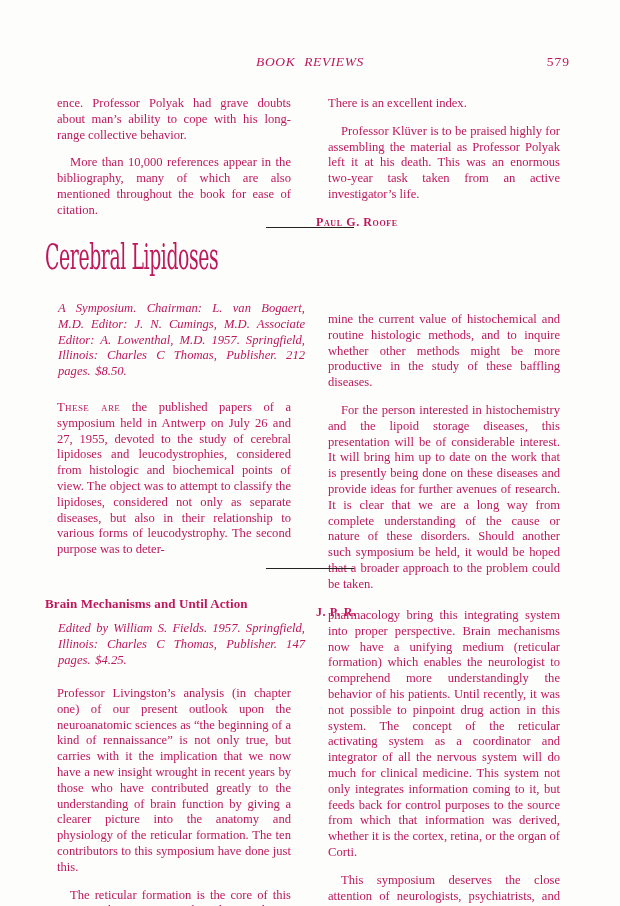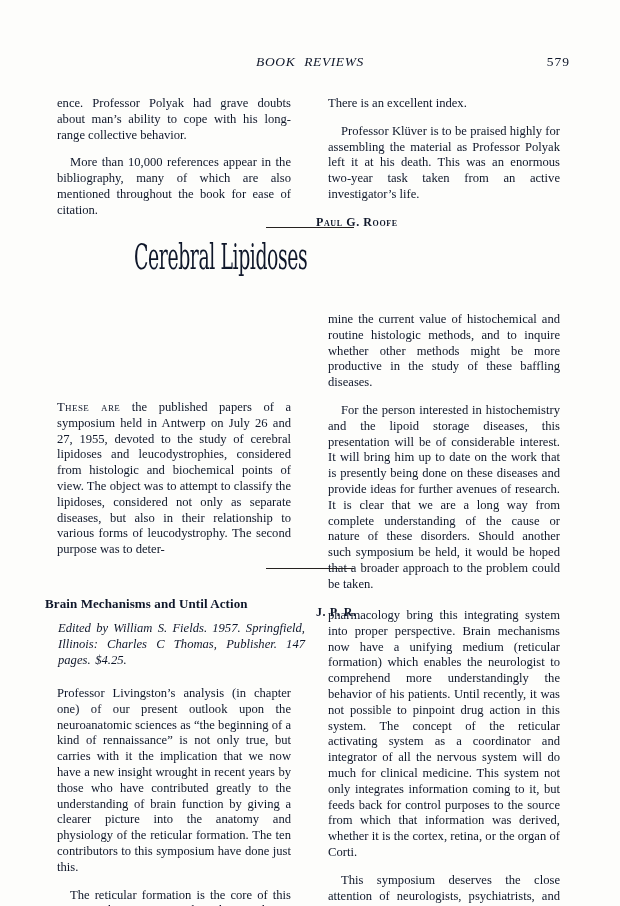--- a/index.html
+++ b/index.html
@@ -6,21 +6,21 @@
     margin: 0;
     padding: 0;
     background: #e8e8e6;
   }
   .page {
     position: relative;
     width: 620px;
     height: 906px;
     margin: 0 auto;
     background: #fdfdfb;
-    color: #0f172a;
+    color: #be185d;
     font-family: "Liberation Serif", "DejaVu Serif", serif;
     font-size: 12.6px;
     line-height: 15.8px;
     overflow: hidden;
   }
 
   
   .running-head {
     position: absolute;
     top: 54px;
@@ -74,21 +74,20 @@
     width: 88px;
     border-top: 1.4px solid #262220;
   }
 
   
   .display-title-wrap {
     position: absolute;
     left: 45px;
     height: 44px;
     width: 300px;
-    text-align: right;
   }
   .display-title {
     display: inline-block;
     font-family: "DejaVu Serif", serif;
     font-size: 23px;
     letter-spacing: -0.5px;
     transform: scale(0.82, 1.5);
     transform-origin: 0 82%;
     white-space: nowrap;
   }
@@ -129,20 +128,21 @@
     <p>There is an excellent index.</p>
     <p class="indent">Professor Klüver is to be praised highly for assembling the material as Professor Polyak left it at his death. This was an enormous two-year task taken from an active investigator’s life.</p>
     <div class="signature">Paul G. Roofe</div>
   </div>
 
   <div class="divider" style="top:227px"></div>
 
   <div class="display-title-wrap" style="top:253px">
     <span class="display-title">Cerebral Lipidoses</span>
   </div>
+  <div class="citation" style="top:301px">A Symposium. Chairman: L. van Bogaert, M.D. Editor: J. N. Cumings, M.D. Associate Editor: A. Lowenthal, M.D. 1957. Springfield, Illinois: Charles C Thomas, Publisher. 212 pages. $8.50.</div>
   <div class="col left" style="top:388px">
     <p><span class="sc">These are</span><span> the published papers of a symposium held in Antwerp on July 26 and 27, 1955, devoted to the study of cerebral lipidoses and leucodystrophies, considered from histologic and biochemical points of view. The object was to attempt to classify the lipidoses, considered not only as separate diseases, but also in their relationship to various forms of leucodystrophy. The second purpose was to deter-</span></p>
   </div>
   <div class="col right" style="top:300px">
     <p>mine the current value of histochemical and routine histologic methods, and to inquire whether other methods might be more productive in the study of these baffling diseases.</p>
     <p class="indent">For the person interested in histochemistry and the lipoid storage diseases, this presentation will be of considerable interest. It will bring him up to date on the work that is presently being done on these diseases and provide ideas for further avenues of research. It is clear that we are a long way from complete understanding of the cause or nature of these disorders. Should another such symposium be held, it would be hoped that a broader approach to the problem could be taken.</p>
     <div class="signature">J. P. R.</div>
   </div>
 
   <div class="divider" style="top:568px"></div>

